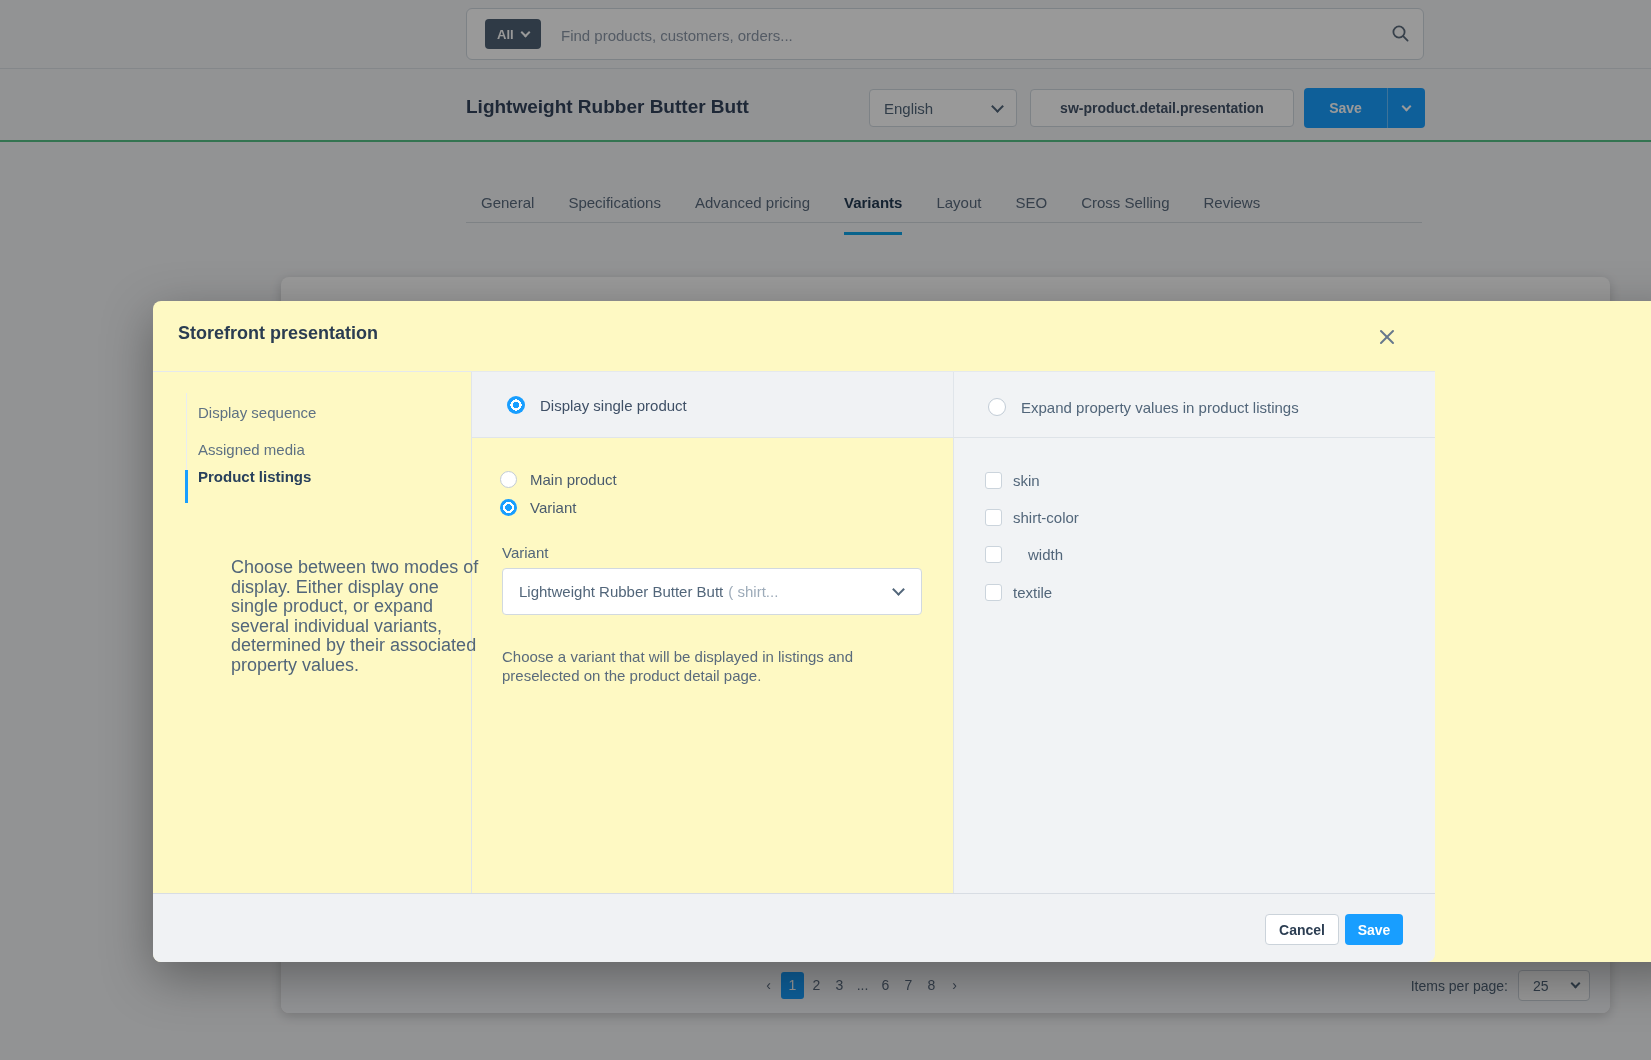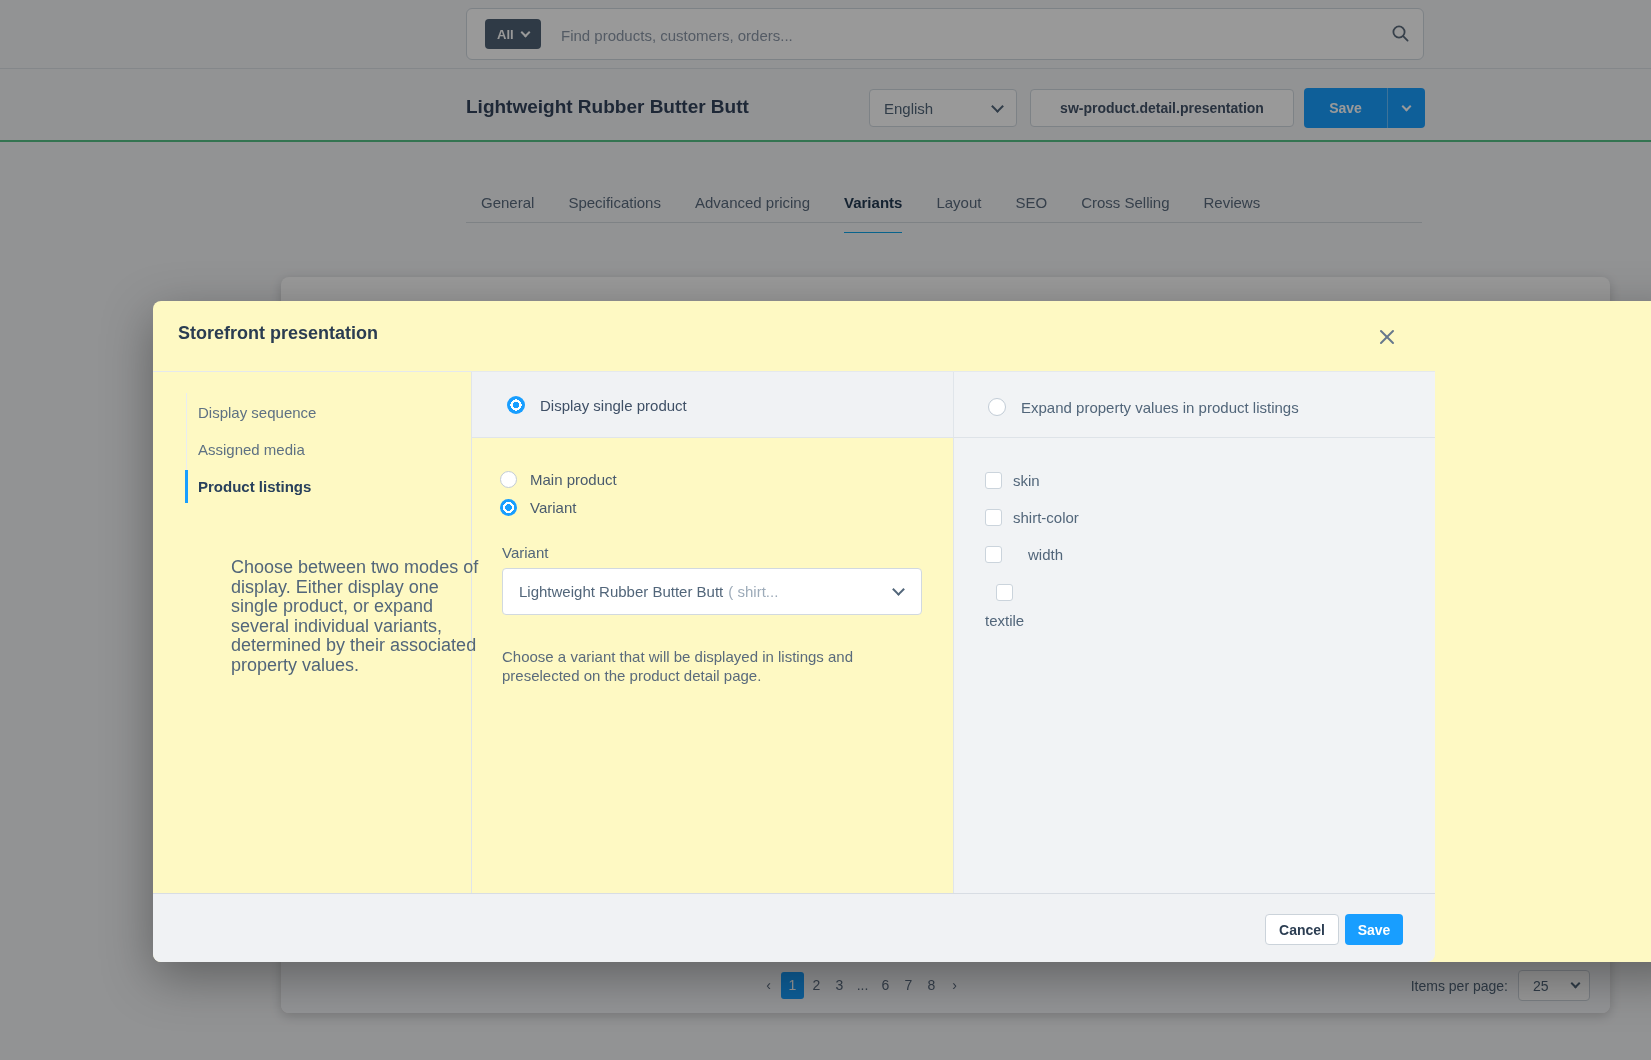--- a/index.html
+++ b/index.html
@@ -22,21 +22,21 @@
                display:flex;align-items:center;justify-content:space-between;padding:0 14px;box-sizing:border-box;
                font-size:15px;color:#52667a;}
   .ghost-btn{left:1030px;top:89px;width:264px;height:38px;background:#fff;border:1px solid #d1d9e0;border-radius:4px;
              font-size:14px;font-weight:bold;color:#44546a;display:flex;align-items:center;justify-content:center;box-sizing:border-box;}
   .save-split{left:1304px;top:88px;height:40px;display:flex;border-radius:4px;overflow:hidden;}
   .save-main{width:83px;background:#189eff;color:#fff;font-size:14px;font-weight:bold;display:flex;align-items:center;justify-content:center;}
   .save-arrow{width:37px;background:#189eff;border-left:1px solid rgba(255,255,255,.35);color:#fff;display:flex;align-items:center;justify-content:center;}
   .green-line{left:0;top:140px;width:1651px;height:2px;background:#57c288;}
   .tabs{left:481px;top:194px;display:flex;gap:34px;font-size:15px;color:#5a6b7e;}
   .tab{padding-bottom:21px;white-space:nowrap;}
-  .tab.active{color:#243b53;font-weight:bold;border-bottom:1px solid #0ea5e9;}
+  .tab.active{color:#243b53;font-weight:bold;border-bottom:3px solid #0ea5e9;}
   .tabs-border{left:466px;top:222px;width:956px;height:1px;background:#d3d9de;}
   
   .card{left:281px;top:277px;width:1329px;height:736px;background:#fff;border-radius:8px;
         box-shadow:0 3px 12px rgba(0,0,0,.18);}
   .card-head-border{left:281px;top:368px;width:1329px;height:1px;background:#d8dde3;}
   .sf-btn{left:1360px;top:393px;width:224px;height:31px;border:1px solid #189eff;border-radius:4px;box-sizing:border-box;
           color:#189eff;font-size:14px;font-weight:bold;display:flex;align-items:center;justify-content:flex-end;padding-right:24px;}
   .grid-line{background:#dfe4ea;}
   .hamb-btn{left:1546px;top:467px;width:42px;height:32px;background:#fff;border:1px solid #cbd3da;border-radius:4px;
             box-sizing:border-box;display:flex;align-items:center;justify-content:center;}
@@ -196,21 +196,21 @@
       <line x1="16" y1="4" x2="4" y2="16" stroke="#66788c" stroke-width="2" stroke-linecap="round"></line>
     </svg>
     <div class="abs m-body-border"></div>
 
     <div>
       <div class="abs m-col-border" style="left:318px;top:71px;width:1px;height:522px;"></div>
       <div class="abs rail"></div>
       <div class="abs rail-active"></div>
       <div class="abs side-item" style="top:103px;">Display sequence</div>
       <div class="abs side-item" style="top:140px;">Assigned media</div>
-      <div class="abs side-item active" style="top:177px;text-align:center;">Product listings</div>
+      <div class="abs side-item active" style="top:167px;text-align:center;">Product listings</div>
       <div class="abs side-desc">Choose between two modes of display. Either display one single product, or expand several individual variants, determined by their associated property values.</div>
     </div>
 
     <div>
       <div class="abs m-band" style="left:319px;width:481px;"></div>
       <div class="abs row-flex" style="left:354px;top:95px;">
         <span class="radio-on"></span>
         <span class="opt-label" style="color:#3f5066;">Display single product</span>
       </div>
       <div class="abs row-flex" style="left:347px;top:170px;gap:13px;">
@@ -242,21 +242,21 @@
         <span class="opt-label" style="color:#52667a;">skin</span>
       </div>
       <div class="abs row-flex" style="left:832px;top:208px;gap:11px;">
         <span class="cb"></span>
         <span class="opt-label" style="color:#52667a;">shirt-color</span>
       </div>
       <div class="abs row-flex" style="left:832px;top:245px;gap:26px;">
         <span class="cb"></span>
         <span class="opt-label" style="color:#52667a;">width</span>
       </div>
-      <div class="abs row-flex" style="left:832px;top:283px;gap:11px;flex-direction:column;">
+      <div class="abs row-flex" style="left:832px;top:283px;gap:11px;">
         <span class="cb"></span>
         <span class="opt-label" style="color:#52667a;">textile</span>
       </div>
     </div>
 
     <div class="abs m-footer"></div>
     <div class="abs btn-cancel">Cancel</div>
     <div class="abs btn-save">Save</div>
   </div>
 

